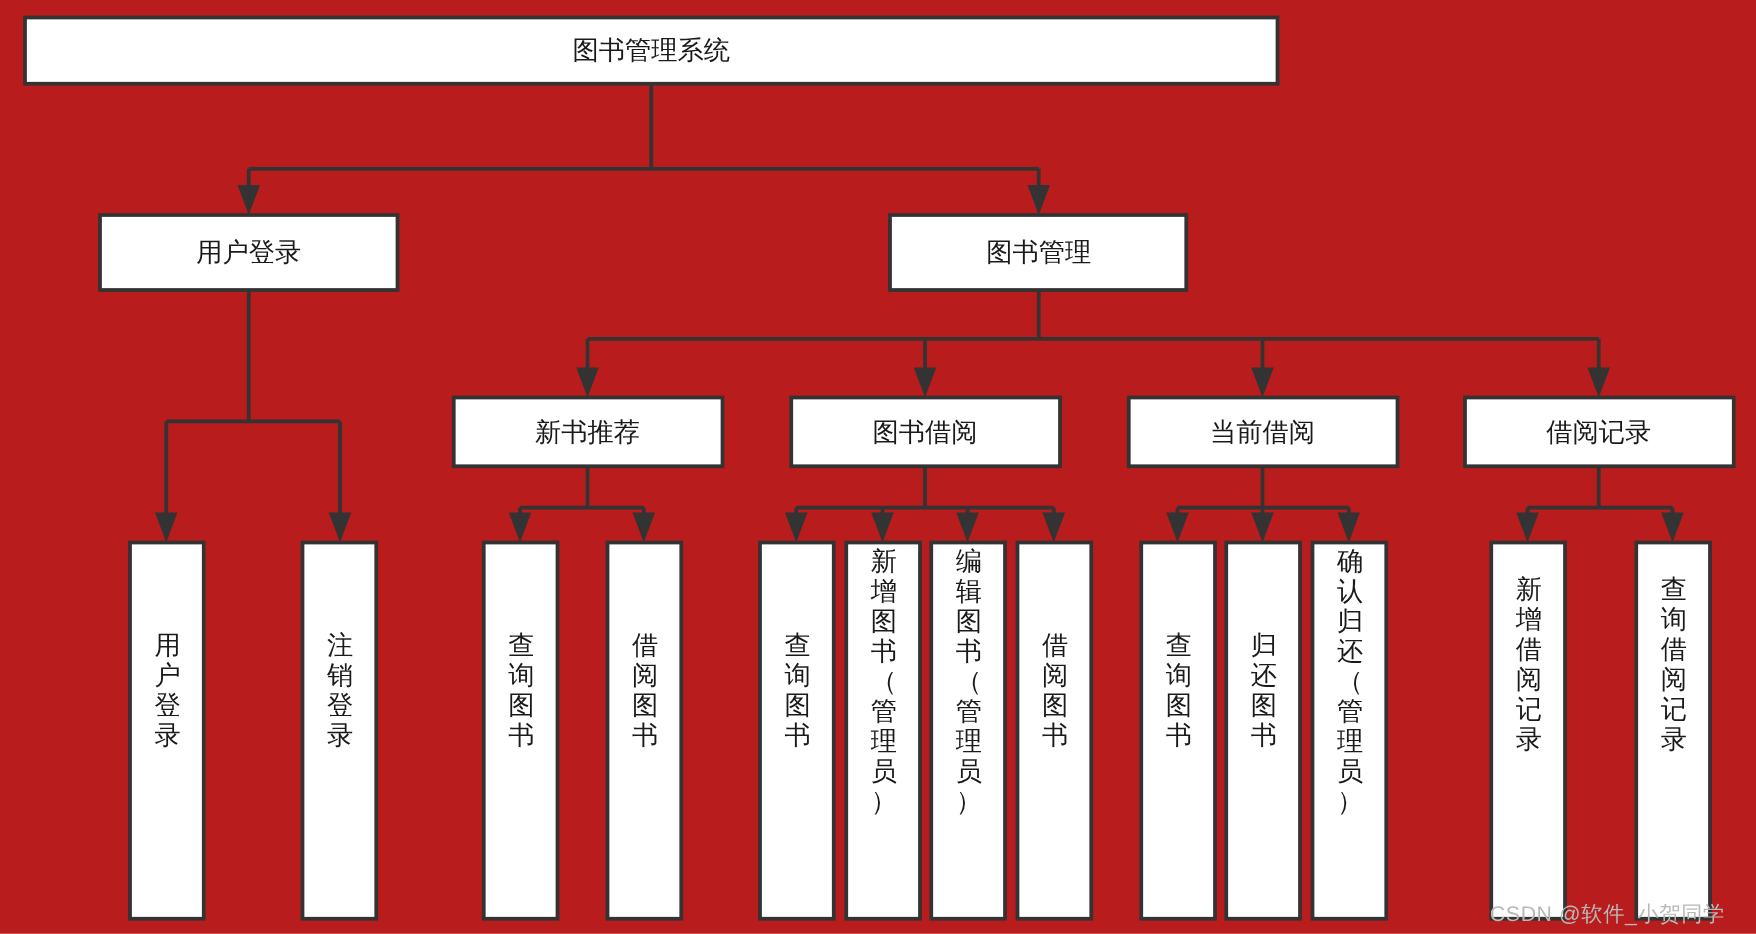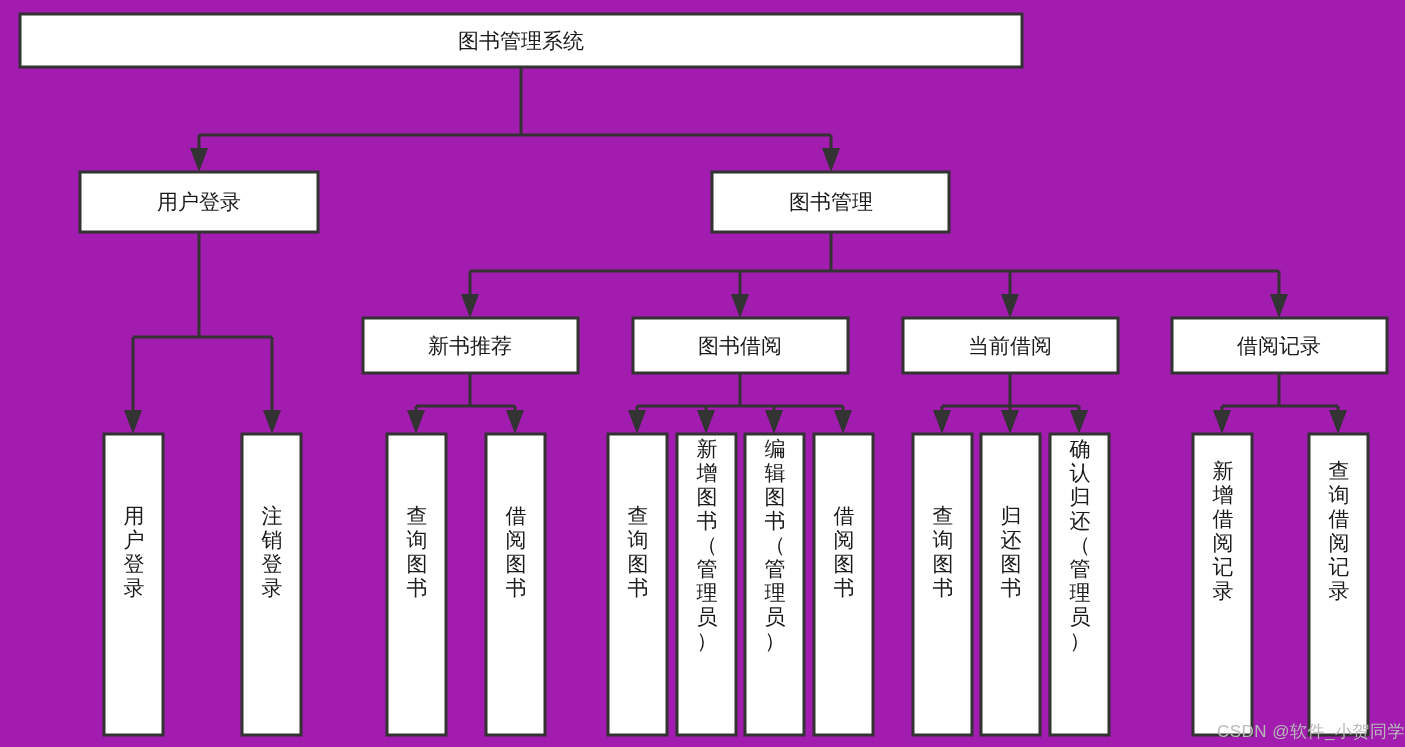--- a/index.html
+++ b/index.html
@@ -10,21 +10,21 @@
   body {
     width: 1405px;
     height: 747px;
     overflow: hidden;
     font-family: "Liberation Sans", "DejaVu Sans", sans-serif;
   }
   #diagram-root {
     position: relative;
     width: 1405px;
     height: 747px;
-    background: #a21caf;
+    background: #b91c1c;
   }
   svg#diagram-svg {
     position: absolute;
     left: 0;
     top: 0;
     width: 1405px;
     height: 747px;
   }
   .node-box {
     fill: #ffffff;
@@ -48,21 +48,21 @@
     dominant-baseline: middle;
   }
   .node-label-vertical {
     fill: #1a1a1a;
     font-family: "Liberation Sans", "DejaVu Sans", sans-serif;
     font-size: 21px;
     text-anchor: middle;
   }
   .watermark-text {
     position: absolute;
-    right: 0;
+    right: 25px;
     bottom: 4px;
     font-family: "Liberation Sans", "DejaVu Sans", sans-serif;
     font-size: 17px;
     color: #b8b8b8;
     white-space: nowrap;
     letter-spacing: 0.5px;
   }
 </style>
 </head>
 <body>

